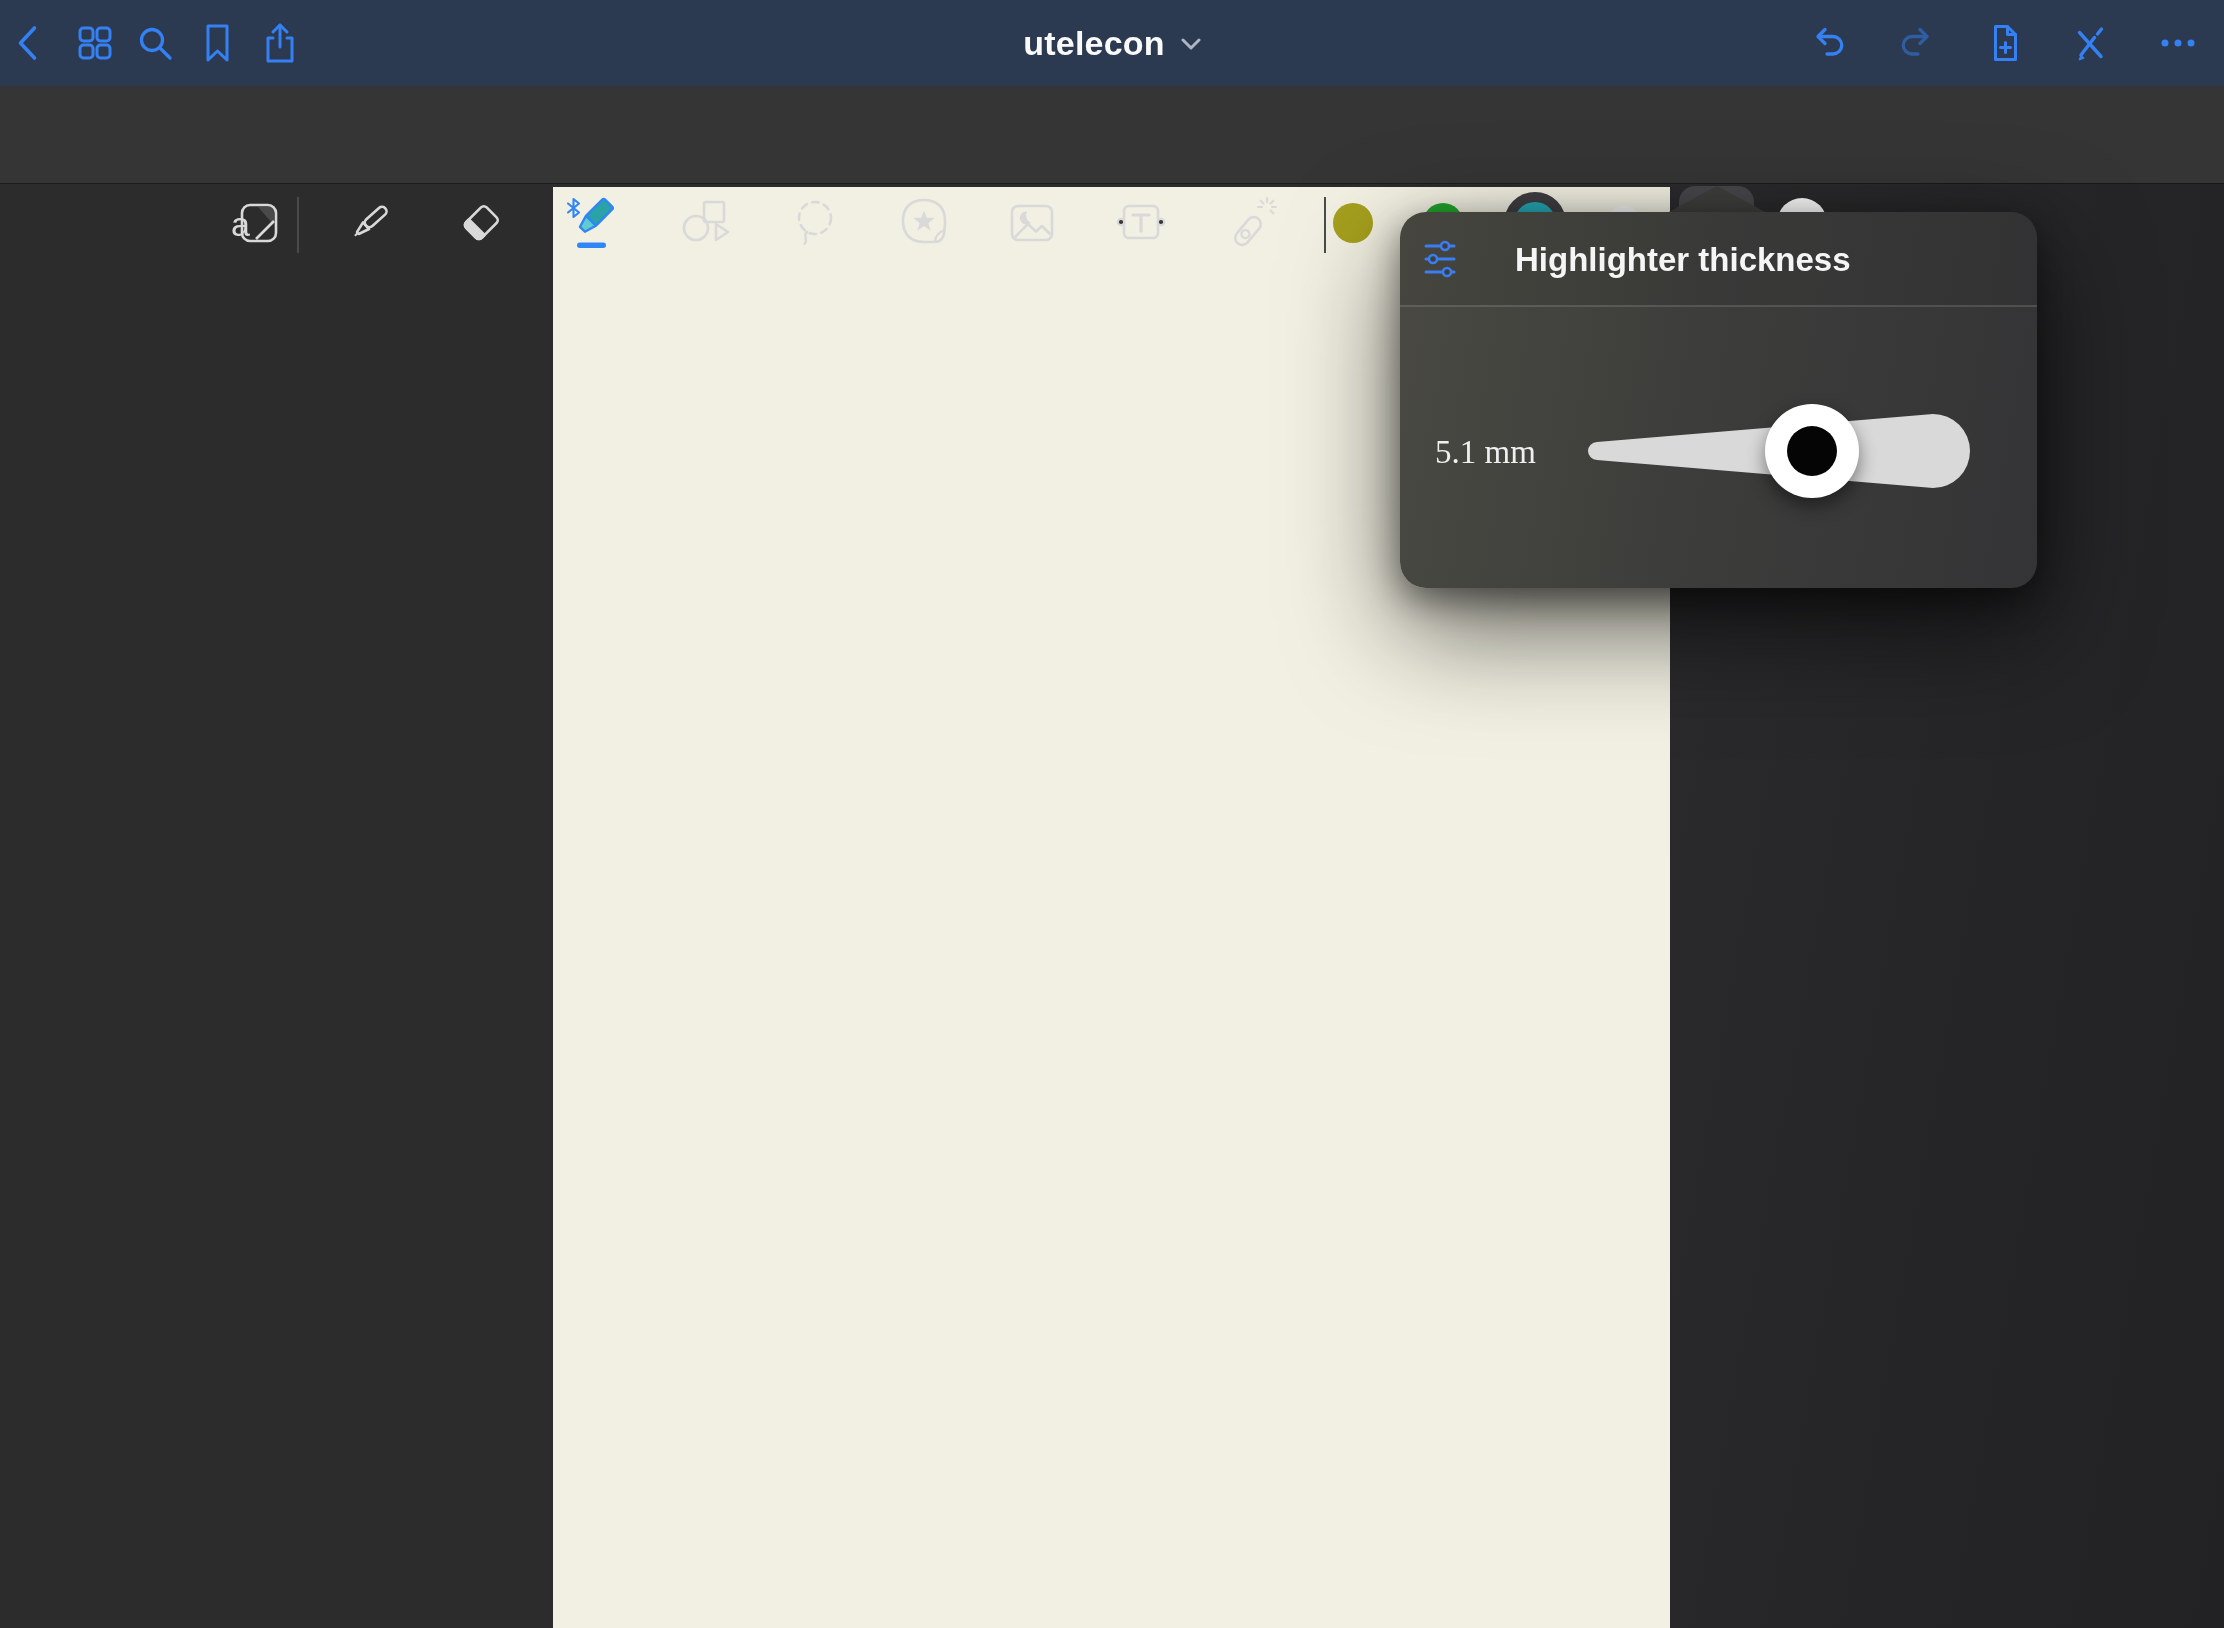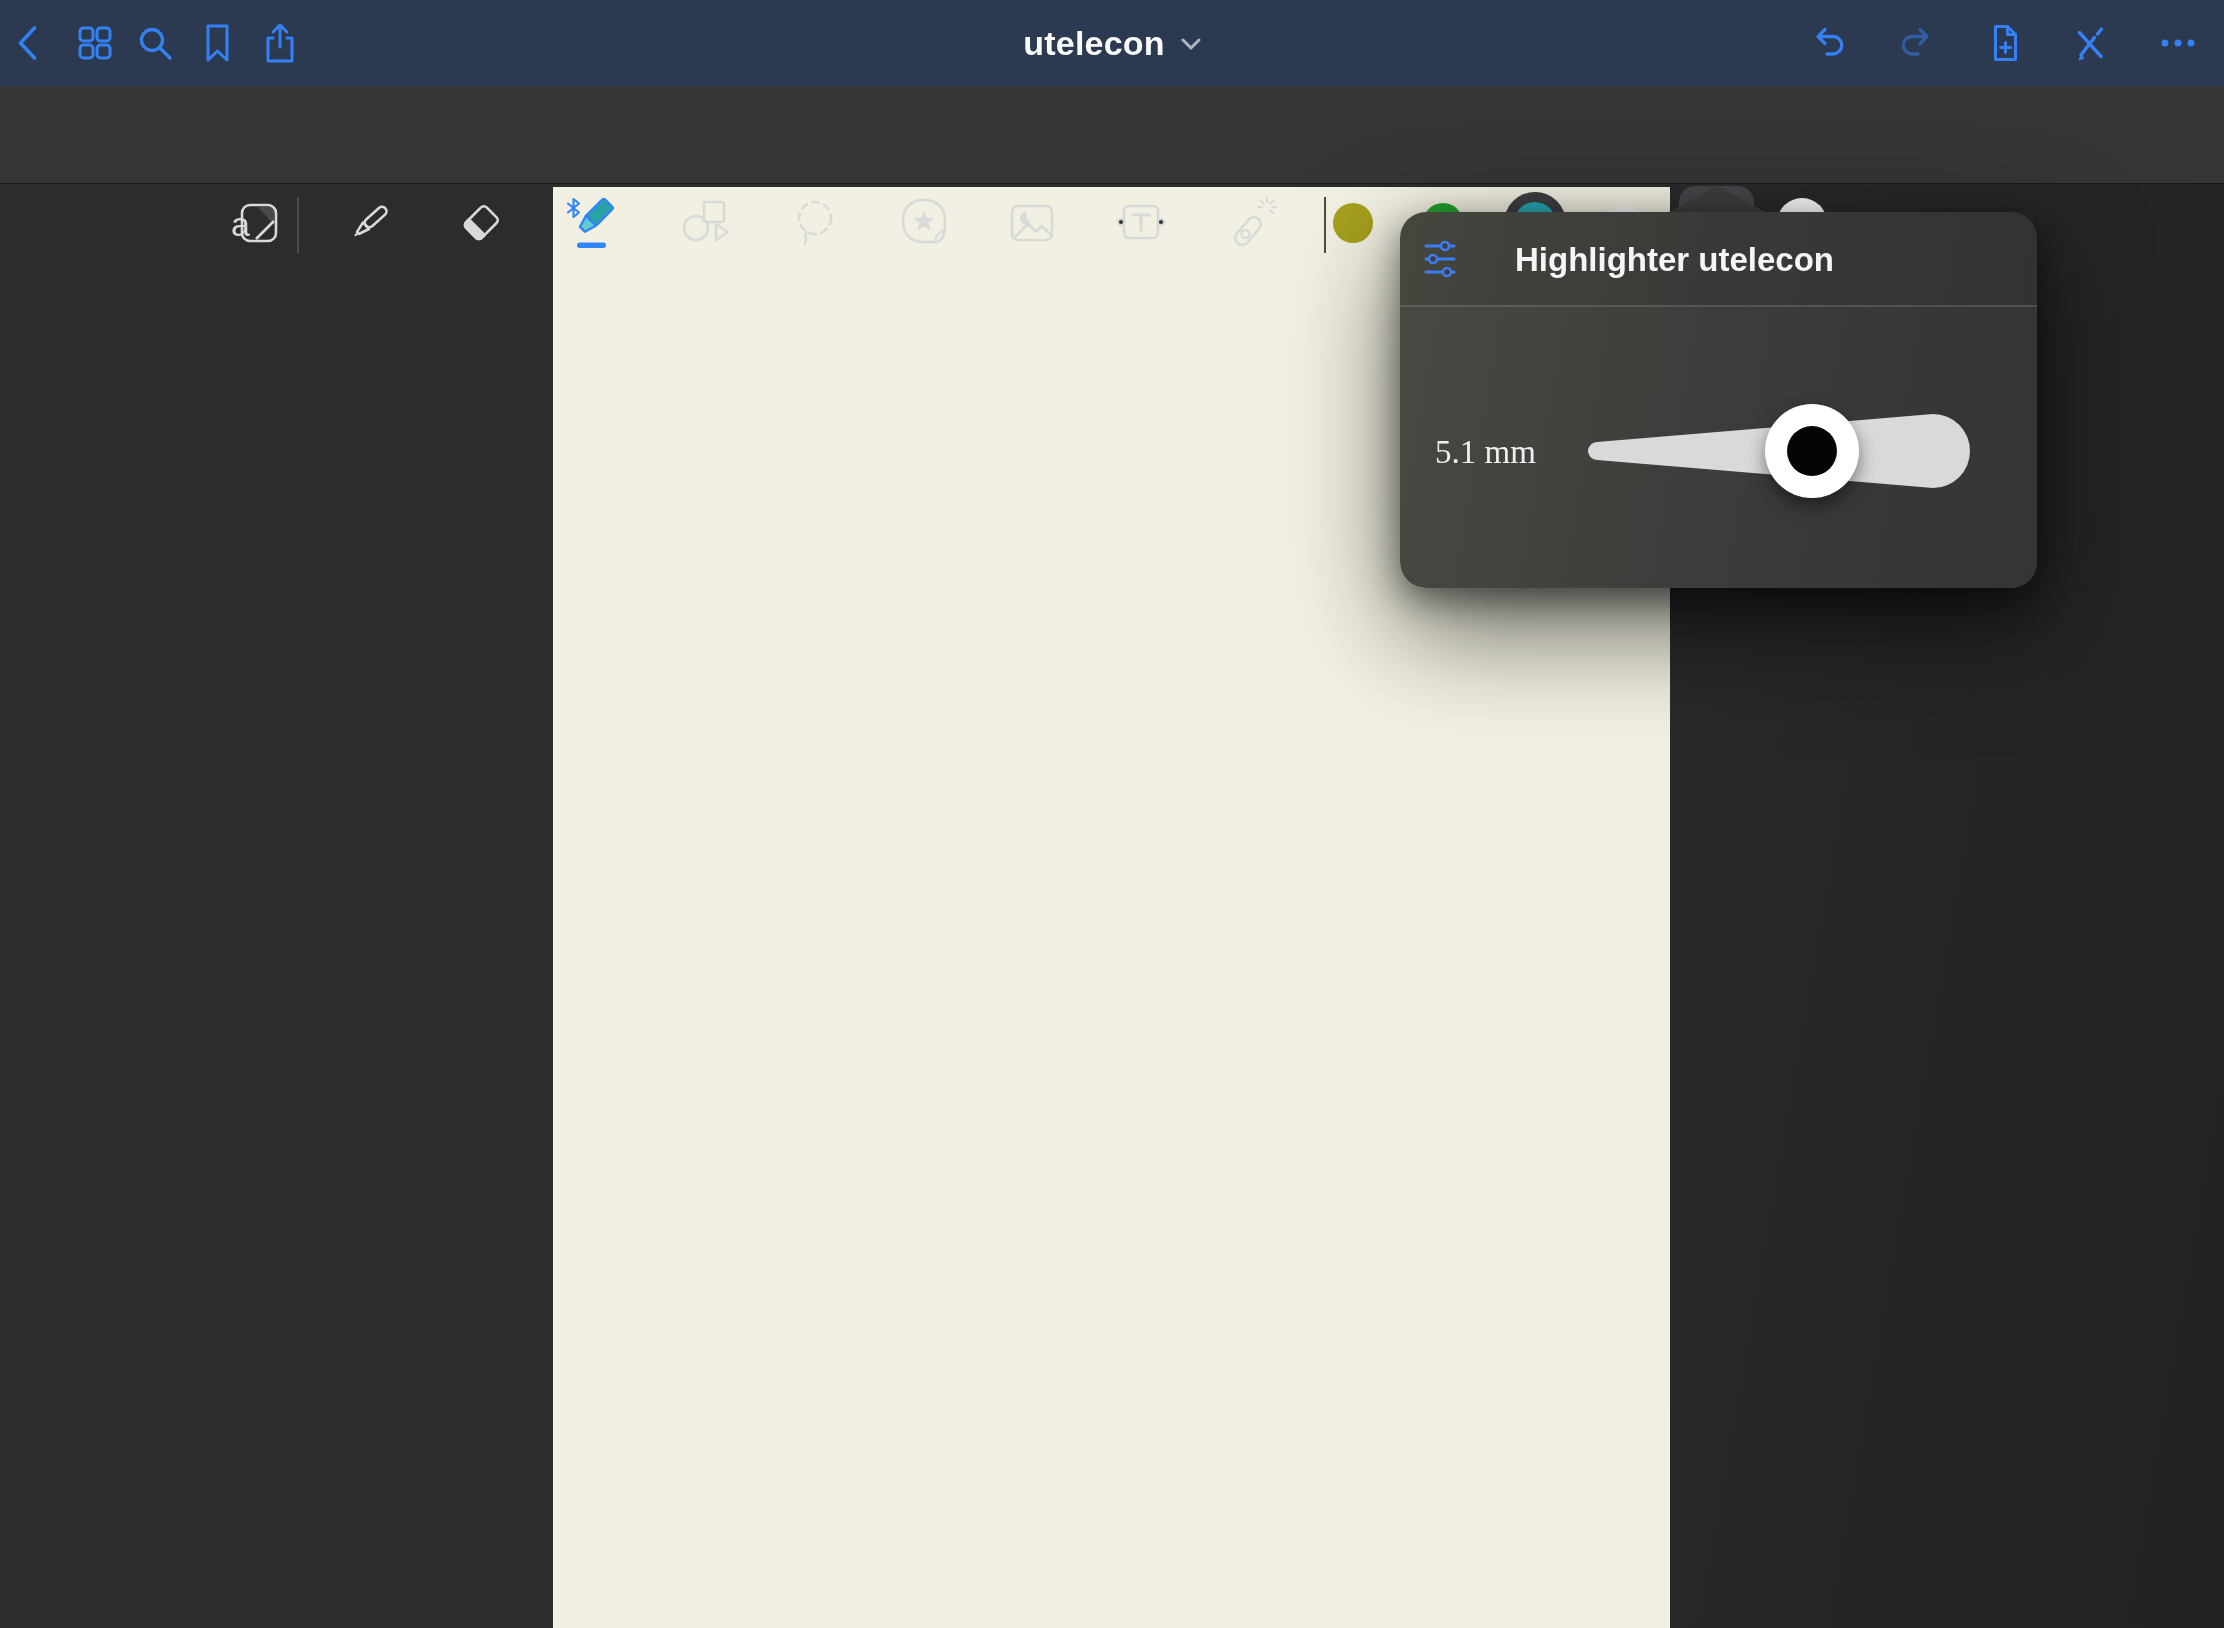--- a/index.html
+++ b/index.html
@@ -249,21 +249,21 @@
       <span class="sliders-icon">
           <svg viewBox="0 0 34 40" fill="none" stroke="currentColor" stroke-width="3" stroke-linecap="round">
             <path d="M3 7 H31"></path>
             <path d="M3 20 H31"></path>
             <path d="M3 33 H31"></path>
             <circle cx="22" cy="7" r="4" fill="#3E3E3C" stroke-width="2.6"></circle>
             <circle cx="10" cy="20" r="4" fill="#3E3E3C" stroke-width="2.6"></circle>
             <circle cx="24" cy="33" r="4" fill="#3E3E3C" stroke-width="2.6"></circle>
           </svg>
         </span>
-      <div class="pop-title">Highlighter utelecon</div>
+      <div class="pop-title">Highlighter thickness</div>
     </div>
     <div class="pop-value">5.1 mm</div>
     <svg class="wedge" viewBox="0 0 400 92">
         <path d="M17 35 L353 7 A37 37 0 0 1 353 81 L17 53 A9 9 0 0 1 17 35 Z" fill="#D9D9D9"></path>
       </svg>
     <div class="knob">
       <div class="knob-inner"></div>
     </div>
   </div>
 

